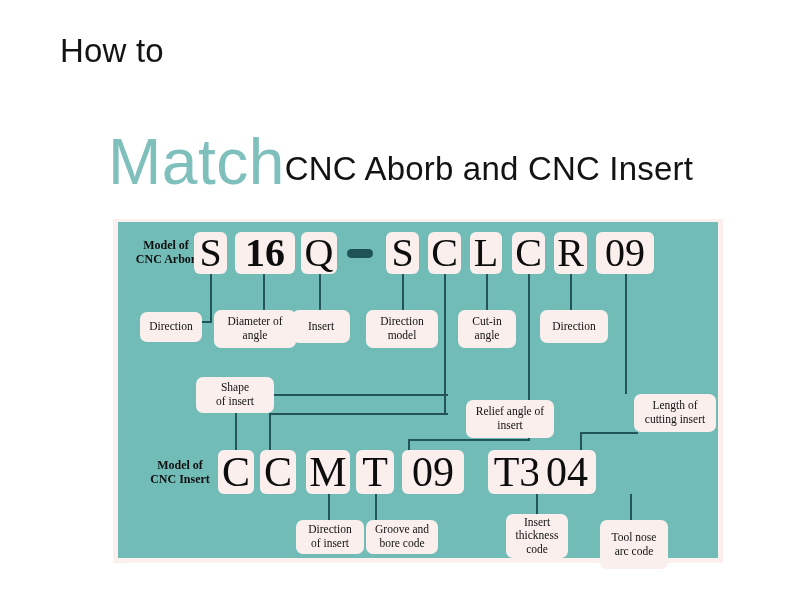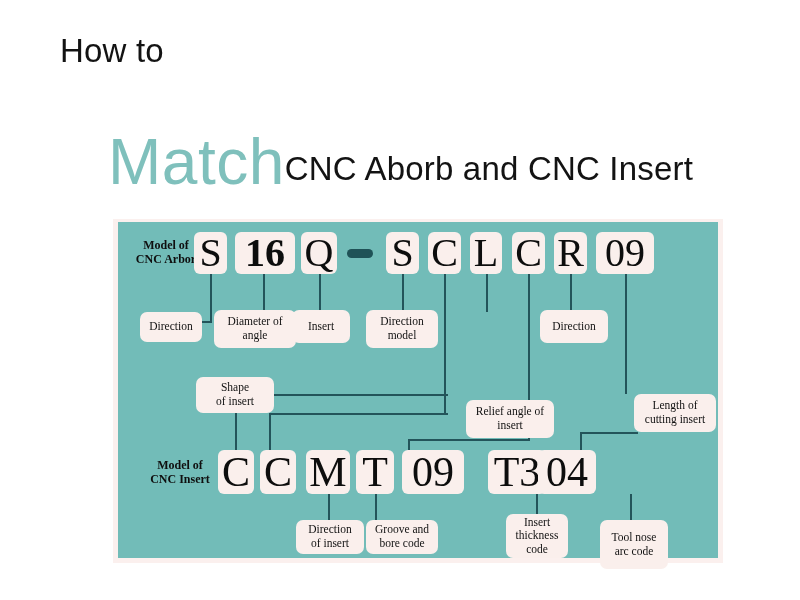--- a/index.html
+++ b/index.html
@@ -157,20 +157,26 @@
     </div>
   </div>
 
   <div class="cap" style="left:248px;top:88px;width:72px;height:38px;">
     <div>
       <div>Direction</div>
       <div>model</div>
     </div>
   </div>
 
+  <div class="cap" style="left:340px;top:88px;width:58px;height:38px;">
+    <div>
+      <div>Cut-in</div>
+      <div>angle</div>
+    </div>
+  </div>
 
   <div class="cap" style="left:422px;top:88px;width:68px;height:33px;">
     <div>
       <div>Direction</div>
     </div>
   </div>
 
   <div class="cap" style="left:78px;top:155px;width:78px;height:36px;">
     <div>
       <div>Shape</div>

